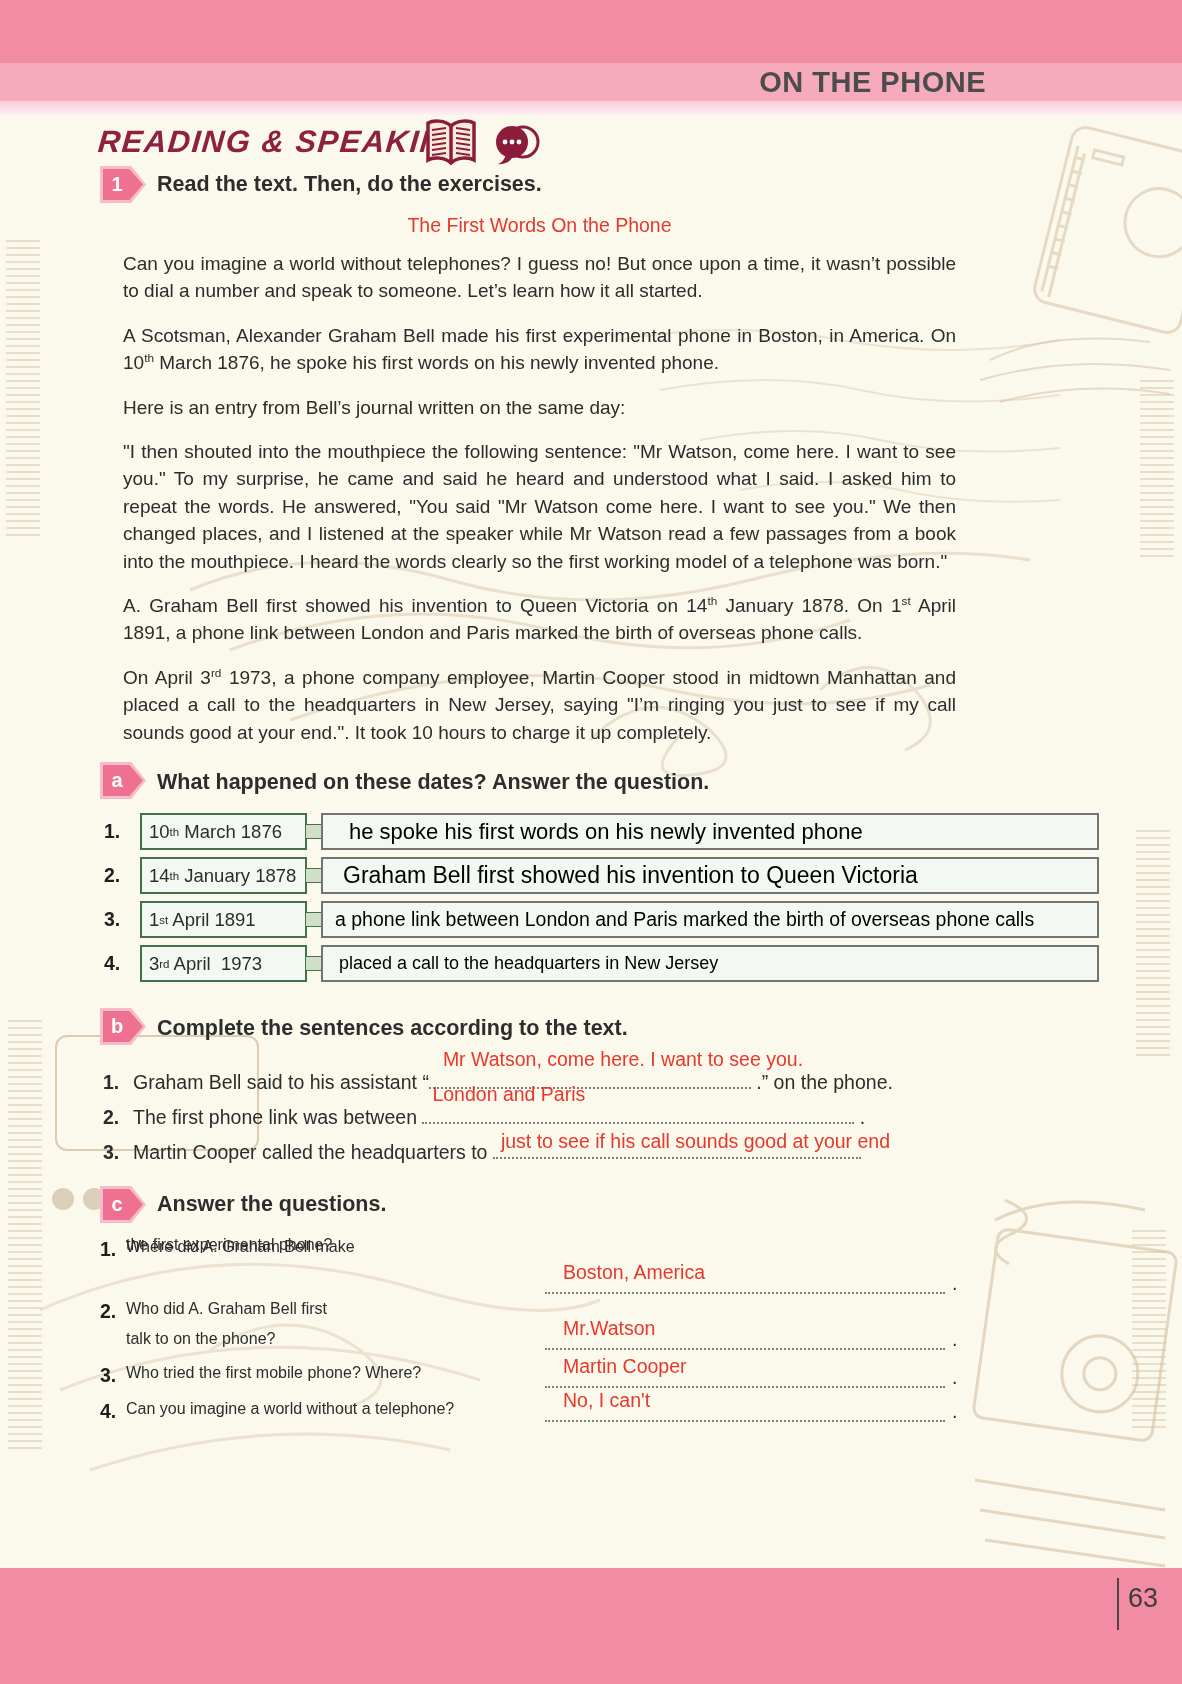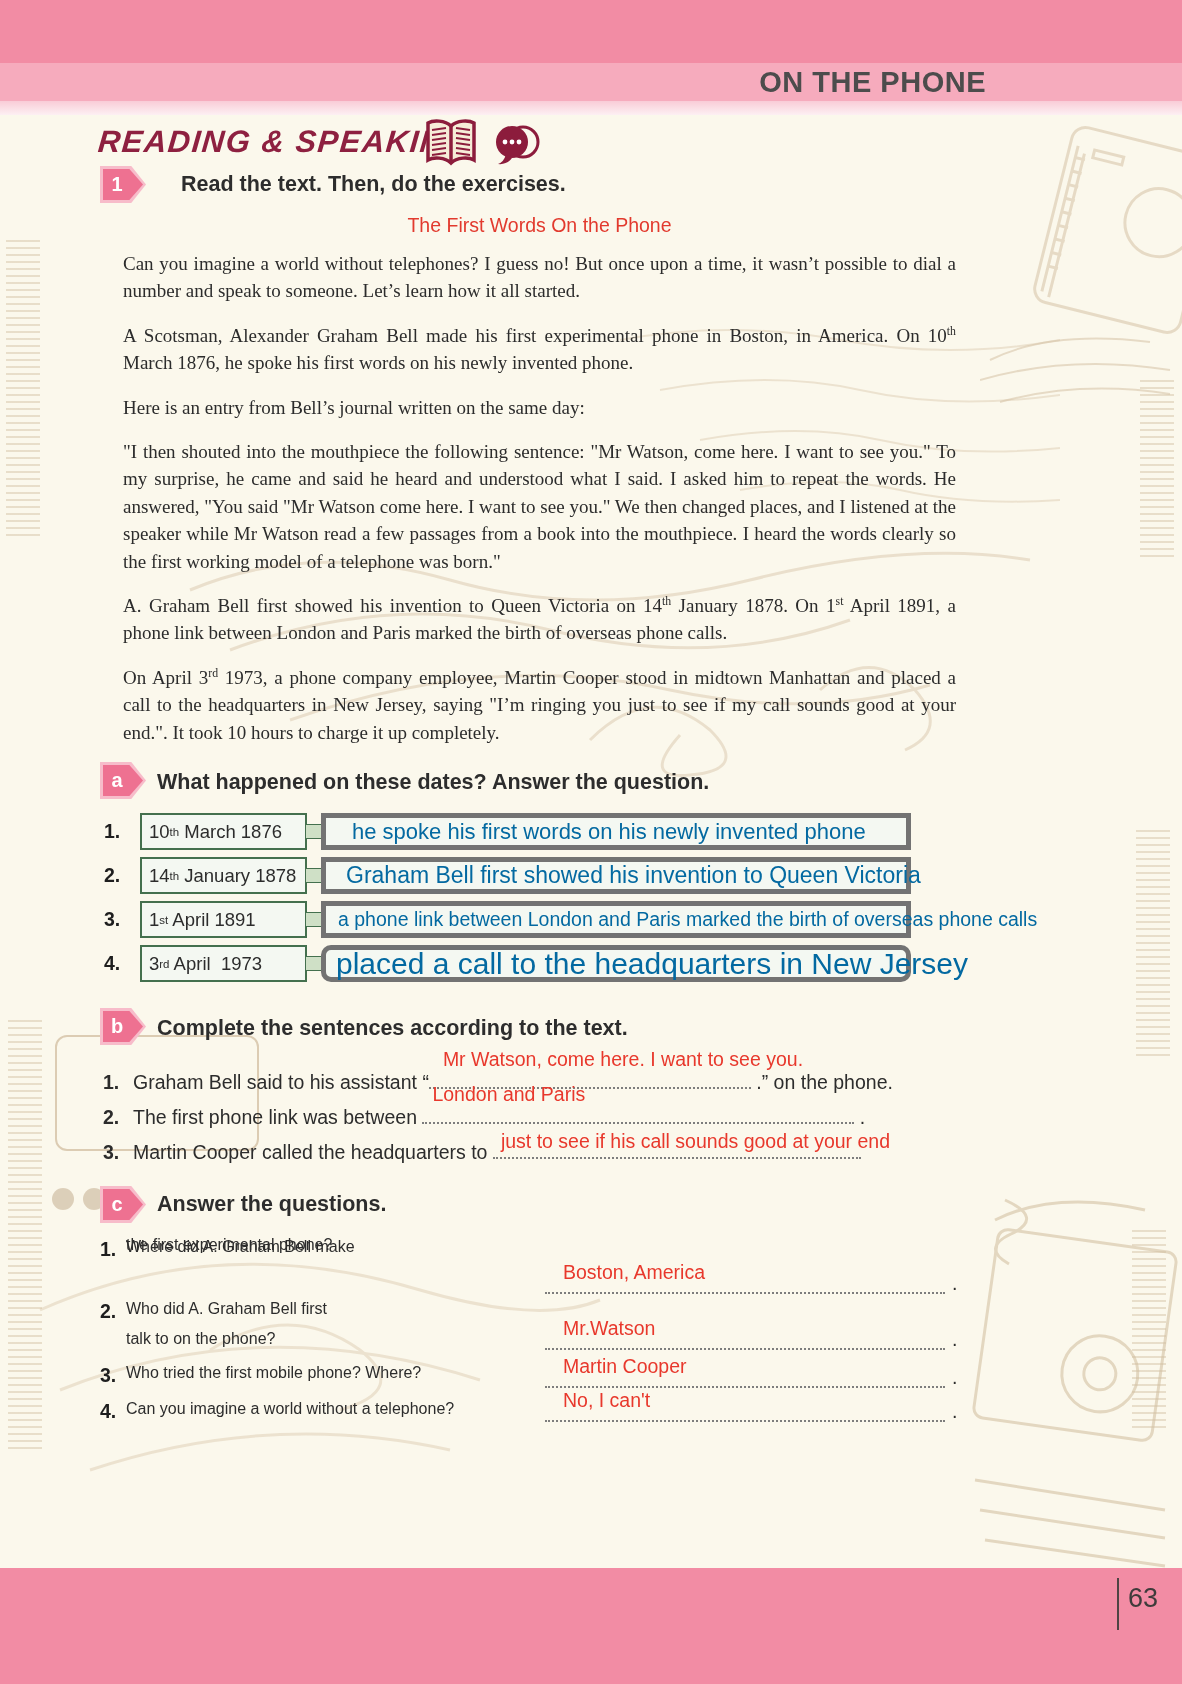--- a/index.html
+++ b/index.html
@@ -29,45 +29,45 @@
               align-items:center;justify-content:center;padding-right:12px;box-sizing:border-box;}
   .tag-1{left:100px;top:166px;}
   .tag-a{left:100px;top:762px;}
   .tag-b{left:100px;top:1008px;}
   .tag-c{left:100px;top:1186px;}
   .instr{position:absolute;font-weight:bold;color:#2d2d2d;font-size:21.5px;white-space:nowrap;}
   .instr-1{left:157px;top:172px;}
   .instr-a{left:157px;top:770px;}
   .instr-b{left:157px;top:1016px;}
   .instr-c{left:157px;top:1192px;}
-  .instr .heavy{font-weight:800;margin-left:24px;}
+  .instr .heavy{font-weight:800;}
   
   .reading-title{position:absolute;left:123px;top:214px;width:833px;text-align:center;
                  color:#e23a2e;font-size:19.5px;}
   .text-col{position:absolute;left:123px;top:250px;width:833px;font-size:19px;
-            line-height:27.4px;color:#2c2c2c;text-align:justify;font-family:Liberation Serif, serif;}
+            line-height:27.4px;color:#2c2c2c;text-align:justify;}
   .text-col p{margin:0 0 17px;}
   sup{font-size:62%;line-height:0;}
   
   .sa-row{position:absolute;left:0;width:100%;height:37px;}
   .r0{top:813px}.r1{top:857px}.r2{top:901px}.r3{top:945px}
   .sa-num{position:absolute;left:104px;top:7px;width:32px;font-weight:bold;
           font-size:19.5px;color:#1e1e1e;}
   .date-box{position:absolute;left:140px;top:0;width:167px;height:37px;background:#f4f8f2;
             border:2px solid #44704e;box-sizing:border-box;display:flex;align-items:center;
             padding-left:7px;font-size:18.5px;color:#2c2c2c;white-space:pre;}
   .sa-conn{position:absolute;left:305px;top:11px;width:17px;height:15px;background:#cfe0c6;
            border:1px solid #44704e;box-sizing:border-box;}
-  .answer-box{position:absolute;left:321px;top:0;width:590px;height:37px;background:#f4f8f2;
-              border:5px solid #737373;box-sizing:border-box;display:flex;align-items:center;
-              color:#0369a1;white-space:nowrap;overflow:visible;}
+  .answer-box{position:absolute;left:321px;top:0;width:778px;height:37px;background:#f4f8f2;
+              border:2px solid #737373;box-sizing:border-box;display:flex;align-items:center;
+              color:#000000;white-space:nowrap;overflow:visible;}
   .ab0{font-size:22px;padding-left:26px;}
   .ab1{font-size:23px;padding-left:20px;}
   .ab2{font-size:19.5px;padding-left:12px;}
-  .ab3{font-size:30px;padding-left:10px;border-radius:10px;}
+  .ab3{font-size:18px;padding-left:16px;}
   
   .sb-item{position:absolute;left:103px;font-size:19.5px;color:#2c2c2c;white-space:nowrap;}
   .b0{top:1069px}.b1{top:1104px}.b2{top:1139px}
   .bnum{font-weight:bold;display:inline-block;width:30px;}
   .blank{display:inline-block;position:relative;border-bottom:2px dotted #7d7d7d;height:18px;}
   .blank .red-ans{position:absolute;bottom:16px;color:#e8382c;font-size:19.5px;white-space:nowrap;}
   .bl0{width:322px}.bl0 .red-ans{left:14px;text-align:right;}
   .bl1{width:432px}.bl1 .red-ans{left:10px;}
   .bl2{width:368px}.bl2 .red-ans{left:8px;bottom:4px;}
   

